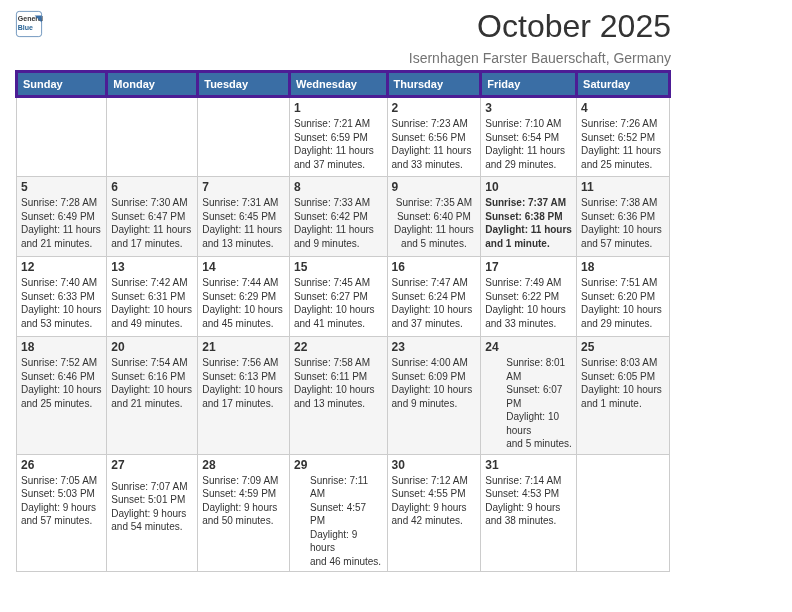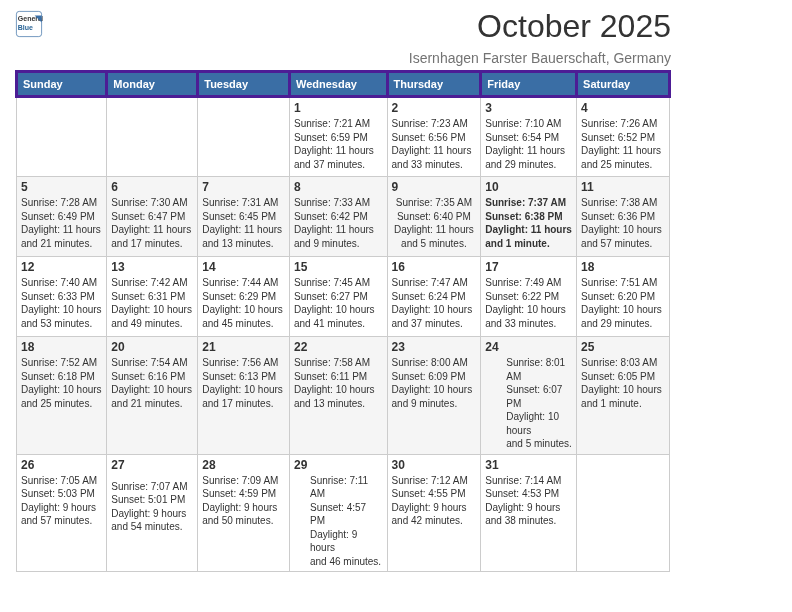--- a/index.html
+++ b/index.html
@@ -256,21 +256,21 @@
             <div class="day-detail" style="white-space: pre-line;">Sunrise: 7:51 AM
 Sunset: 6:20 PM
 Daylight: 10 hours
 and 29 minutes.</div>
           </td>
         </tr>
         <tr>
           <td>
             <span class="day-num">18</span>
             <div class="day-detail" style="white-space: pre-line;">Sunrise: 7:52 AM
-Sunset: 6:18 PM
+Sunset: 6:46 PM
 Daylight: 10 hours
 and 25 minutes.</div>
           </td>
           <td>
             <span class="day-num">20</span>
             <div class="day-detail" style="white-space: pre-line;">Sunrise: 7:54 AM
 Sunset: 6:16 PM
 Daylight: 10 hours
 and 21 minutes.</div>
           </td>
@@ -283,21 +283,21 @@
           </td>
           <td>
             <span class="day-num">22</span>
             <div class="day-detail" style="white-space: pre-line;">Sunrise: 7:58 AM
 Sunset: 6:11 PM
 Daylight: 10 hours
 and 13 minutes.</div>
           </td>
           <td>
             <span class="day-num">23</span>
-            <div class="day-detail" style="white-space: pre-line;">Sunrise: 8:00 AM
+            <div class="day-detail" style="white-space: pre-line;">Sunrise: 4:00 AM
 Sunset: 6:09 PM
 Daylight: 10 hours
 and 9 minutes.</div>
           </td>
           <td>
             <span class="day-num">24</span>
             <div class="day-detail" style="white-space: pre-line; margin-left: 21px;">Sunrise: 8:01 AM
 Sunset: 6:07 PM
 Daylight: 10 hours
 and 5 minutes.</div>

